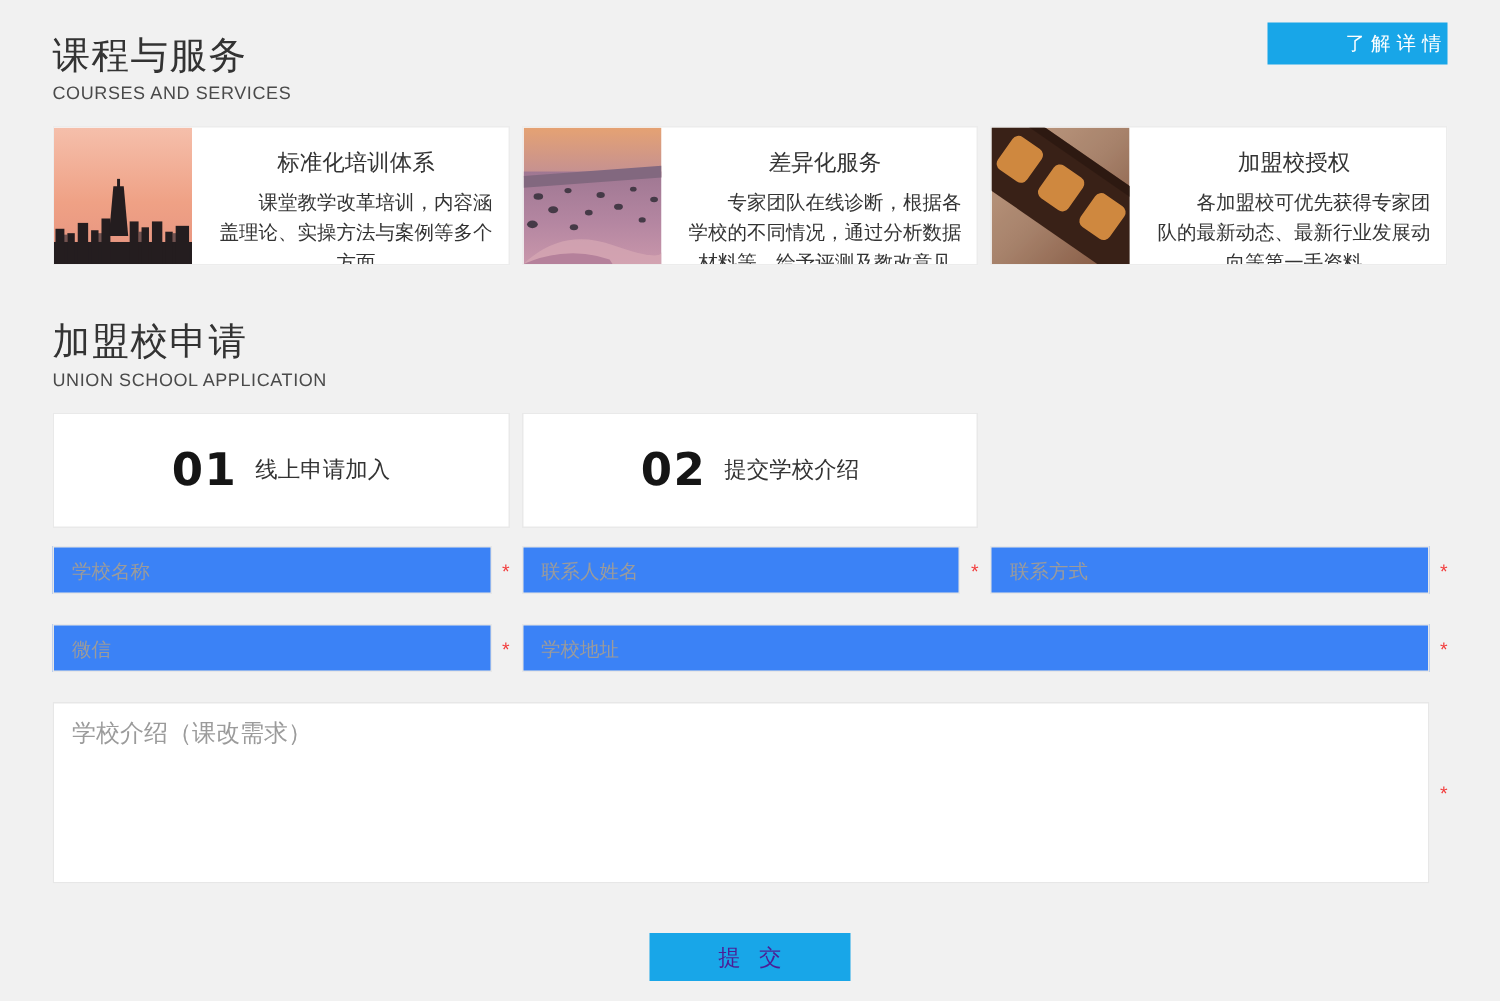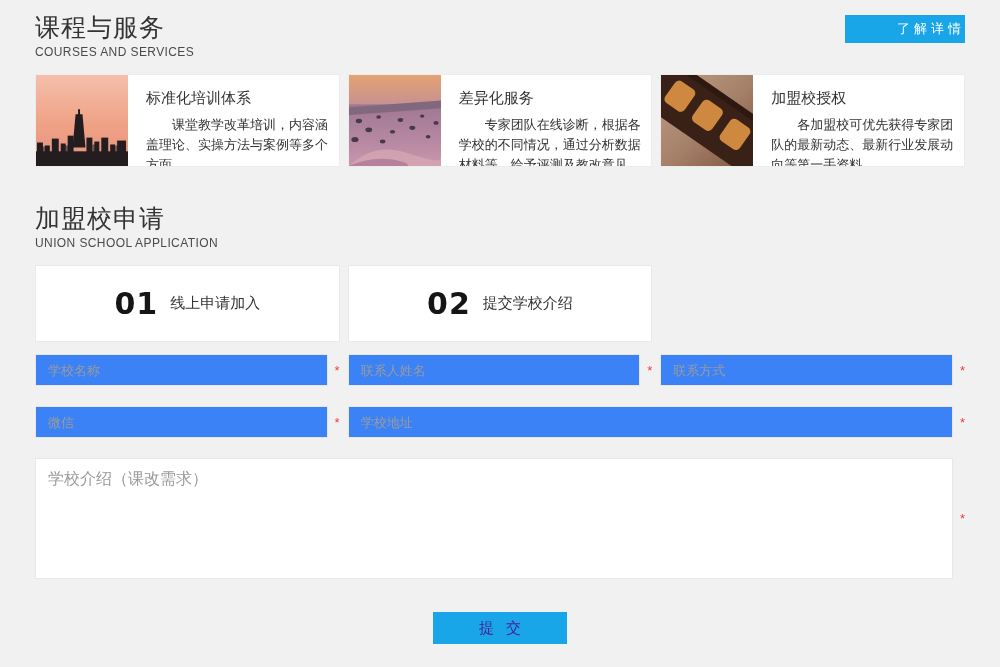--- a/index.html
+++ b/index.html
@@ -6,39 +6,39 @@
   html,body { width:1000px; height:667px; }
   body {
     background: var(--page-bg, #f1f1f1);
     font-family: "Liberation Sans", "DejaVu Sans", sans-serif;
     color:#333;
   }
   .page { position:relative; width:1000px; height:667px; overflow:hidden; padding:0 35px; }
 
   
   .sec-header { position:relative; }
-  .sec-header.first { padding-top:12px; }
+  .sec-header.first { padding-top:22px; }
   .sec-title { font-size:25px; font-weight:500; color:#333; letter-spacing:1px; line-height:30px; }
   .sec-sub { font-size:12px; color:#4a4a4a; margin-top:3px; letter-spacing:0.4px; }
 
   .detail-btn {
     position:absolute; right:0; top:15px;
     width:120px; height:28px; border:none; cursor:pointer;
     background: var(--accent, #18a6e8); color:#fff;
     font-size:13px; letter-spacing:4px; text-indent:4px;
     font-family:inherit;
     text-align:right;
   }
 
   
   .cards { display:grid; grid-template-columns:repeat(3,1fr); gap:8px; margin-top:15px; }
   .card { background:#fff; border:1px solid #ececec; height:93px; display:flex; overflow:hidden; }
   .card-img { width:92px; height:100%; flex:none; display:block; }
   .card-img svg { width:100%; height:100%; display:block; }
-  .card-body { flex:1; padding:14px 10px 0 18px; }
+  .card-body { flex:1; padding:14px 10px 0 18px;text-align:center; }
   .card-title { font-size:15px; color:#333; }
   .card-desc { margin-top:7px; font-size:13px; color:#333; line-height:20px; text-indent:2em; }
 
   
   .steps { display:grid; grid-template-columns:repeat(3,1fr); gap:8px; margin-top:15px; }
   .step {
     background:#fff; border:1px solid #e9e9e9; height:77px;
     display:flex; align-items:center; justify-content:center; gap:12px;
   }
   .step-num { font-size:30px; font-weight:700; color:#151515; font-family:"DejaVu Sans", sans-serif; letter-spacing:1px; }

